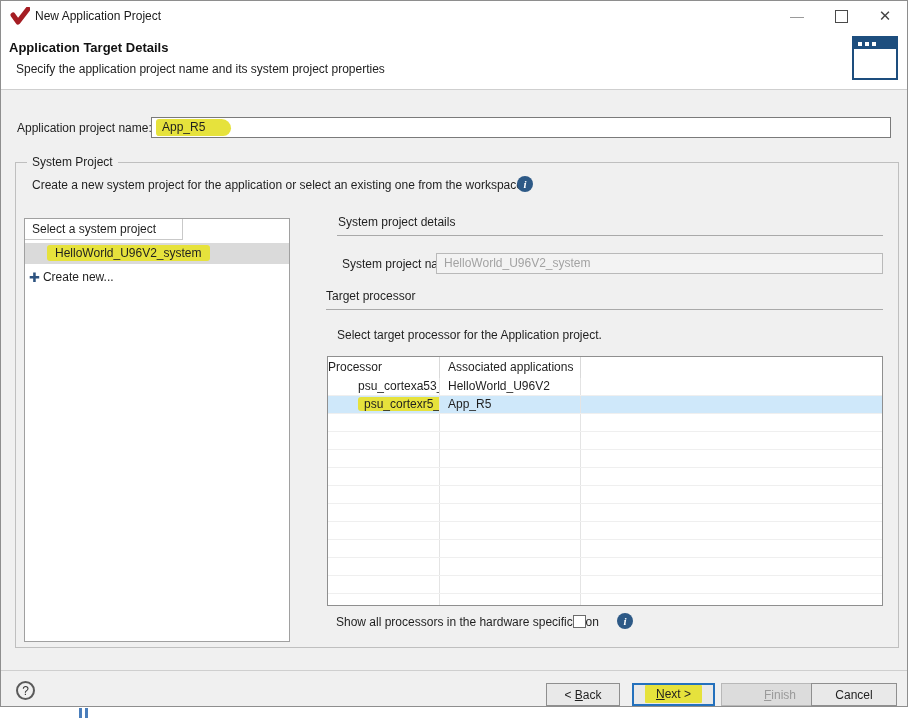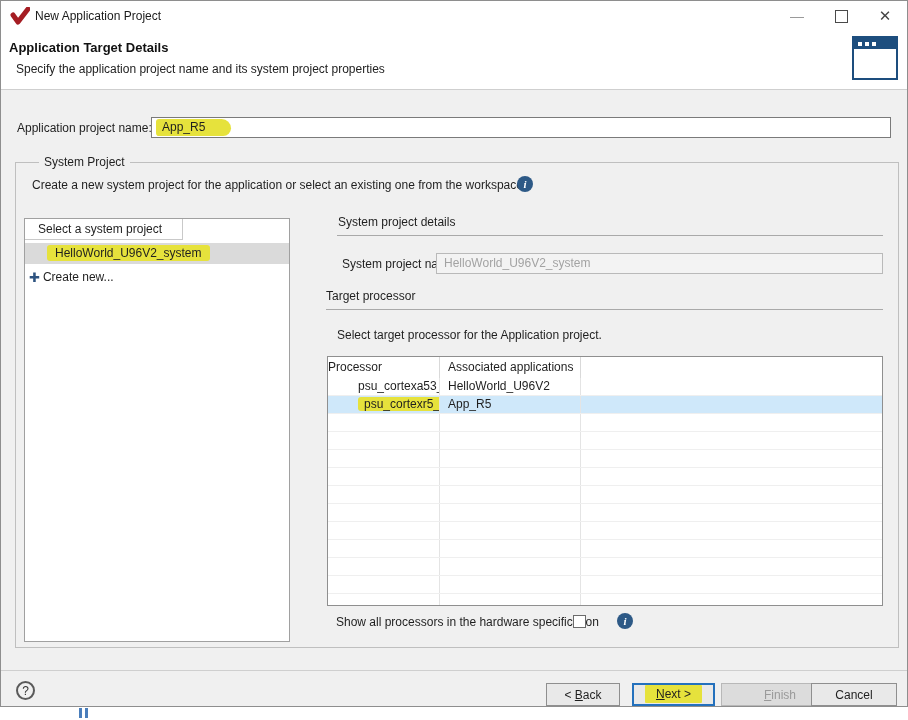--- a/index.html
+++ b/index.html
@@ -28,29 +28,29 @@
 
   
   .bodyarea{position:absolute;left:0;top:89px;width:100%;height:580px;background:#f0f0f0;}
   .lbl{position:absolute;white-space:nowrap;color:#1f1f1f;}
   .appname-field{position:absolute;left:150px;top:27px;width:740px;height:21px;background:#ffffff;border:1px solid #7a7a7a;box-sizing:border-box;line-height:19px;padding-left:4px;}
   .hl{background:#e6e23c;border-radius:3px;padding:1px 6px;}
   .hl-wide{background:#e6e23c;border-radius:4px 12px 10px 4px;padding:1px 26px 2px 6px;}
 
   
   .groupbox{position:absolute;left:14px;top:72px;width:884px;height:486px;border:1px solid #bfbfbf;box-sizing:border-box;}
-  .group-label{position:absolute;left:11px;top:-8px;background:#f0f0f0;padding:0 5px;white-space:nowrap;margin-left:12px;}
+  .group-label{position:absolute;left:11px;top:-8px;background:#f0f0f0;padding:0 5px;white-space:nowrap;}
   .instruction{position:absolute;left:16px;top:15px;white-space:nowrap;}
   .info{position:absolute;width:16px;height:16px;border-radius:50%;background:#2d5986;color:#fff;font-family:"Liberation Serif",serif;font-weight:bold;font-style:italic;text-align:center;line-height:16px;font-size:11px;}
   .info1{left:501px;top:13px;}
   .info2{left:601px;top:450px;}
 
   
   .listpanel{position:absolute;left:8px;top:55px;width:266px;height:424px;background:#ffffff;border:1px solid #a0a0a0;box-sizing:border-box;}
-  .lp-header{position:absolute;left:0;top:0;width:158px;height:21px;border-right:1px solid #c9c9c9;border-bottom:1px solid #c9c9c9;line-height:21px;padding-left:13px;box-sizing:border-box;white-space:nowrap;}
+  .lp-header{position:absolute;left:0;top:0;width:158px;height:21px;border-right:1px solid #c9c9c9;border-bottom:1px solid #c9c9c9;line-height:21px;padding-left:7px;box-sizing:border-box;white-space:nowrap;}
   .lp-row{position:absolute;left:0;top:24px;width:100%;height:21px;background:#dadada;line-height:21px;white-space:nowrap;}
   .lp-row .hl{margin-left:22px;padding:1px 8px;}
   .lp-create{position:absolute;left:4px;top:48px;height:20px;line-height:20px;white-space:nowrap;display:flex;align-items:center;gap:3px;}
   .plus{color:#2d5380;font-size:13px;line-height:13px;}
 
   
   .sep{position:absolute;height:0;border-top:1px solid #a9a9a9;}
   .disfield{position:absolute;left:420px;top:90px;width:447px;height:21px;background:#f3f3f3;border:1px solid #b9b9b9;box-sizing:border-box;line-height:19px;padding-left:7px;color:#a3a3a3;white-space:nowrap;}
 
   

